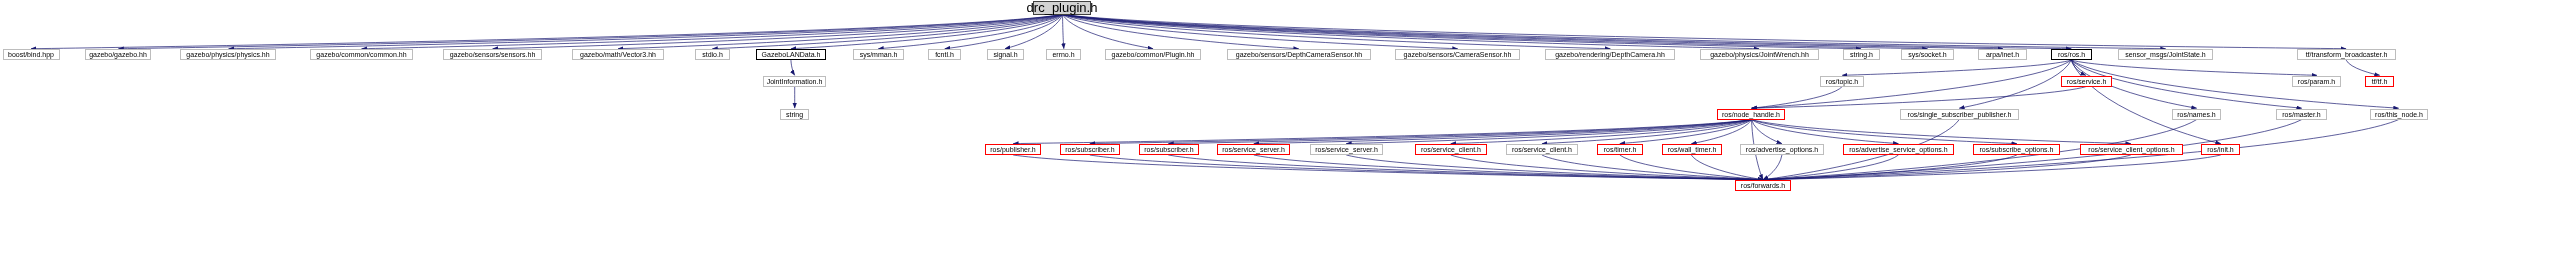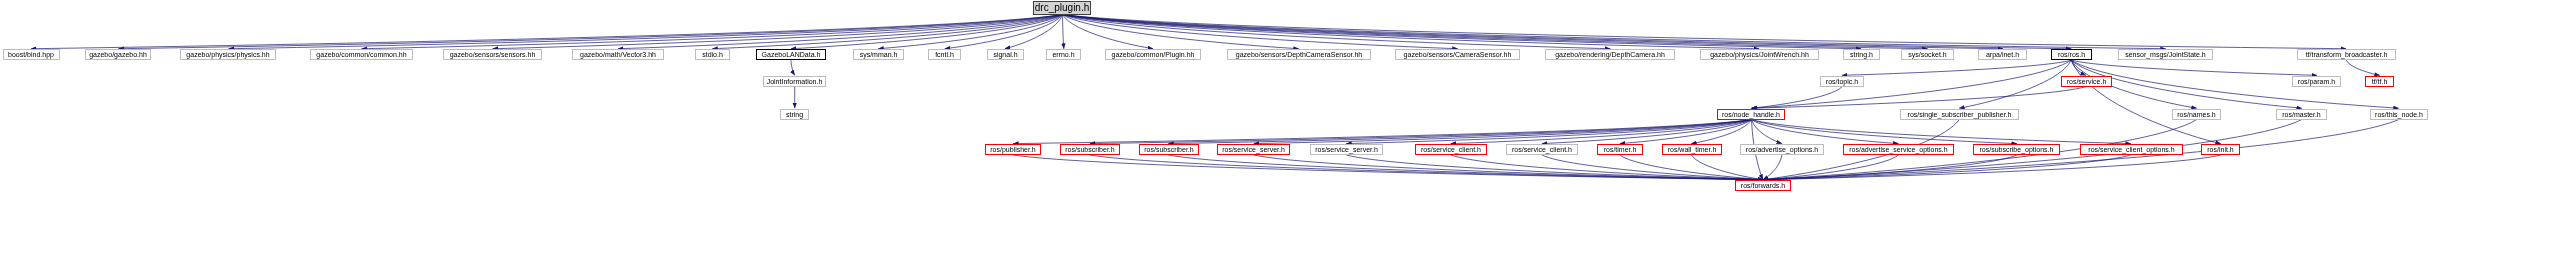--- a/index.html
+++ b/index.html
@@ -18,21 +18,21 @@
     align-items:center;
     justify-content:center;
     white-space:nowrap;
     height:10.8px;
     padding:0 2.5px;
     letter-spacing:0px;
   }
   .node.root{
     background:#d3d3d3;
     border:0.6px solid #404040;
-    font-size:10px;
+    font-size:13px;
     height:13.3px;
   }
   .node.black{
     border:0.6px solid #000000;
   }
   .node.red{
     border:0.6px solid #ff0000;
   }
 </style>
 </head>

